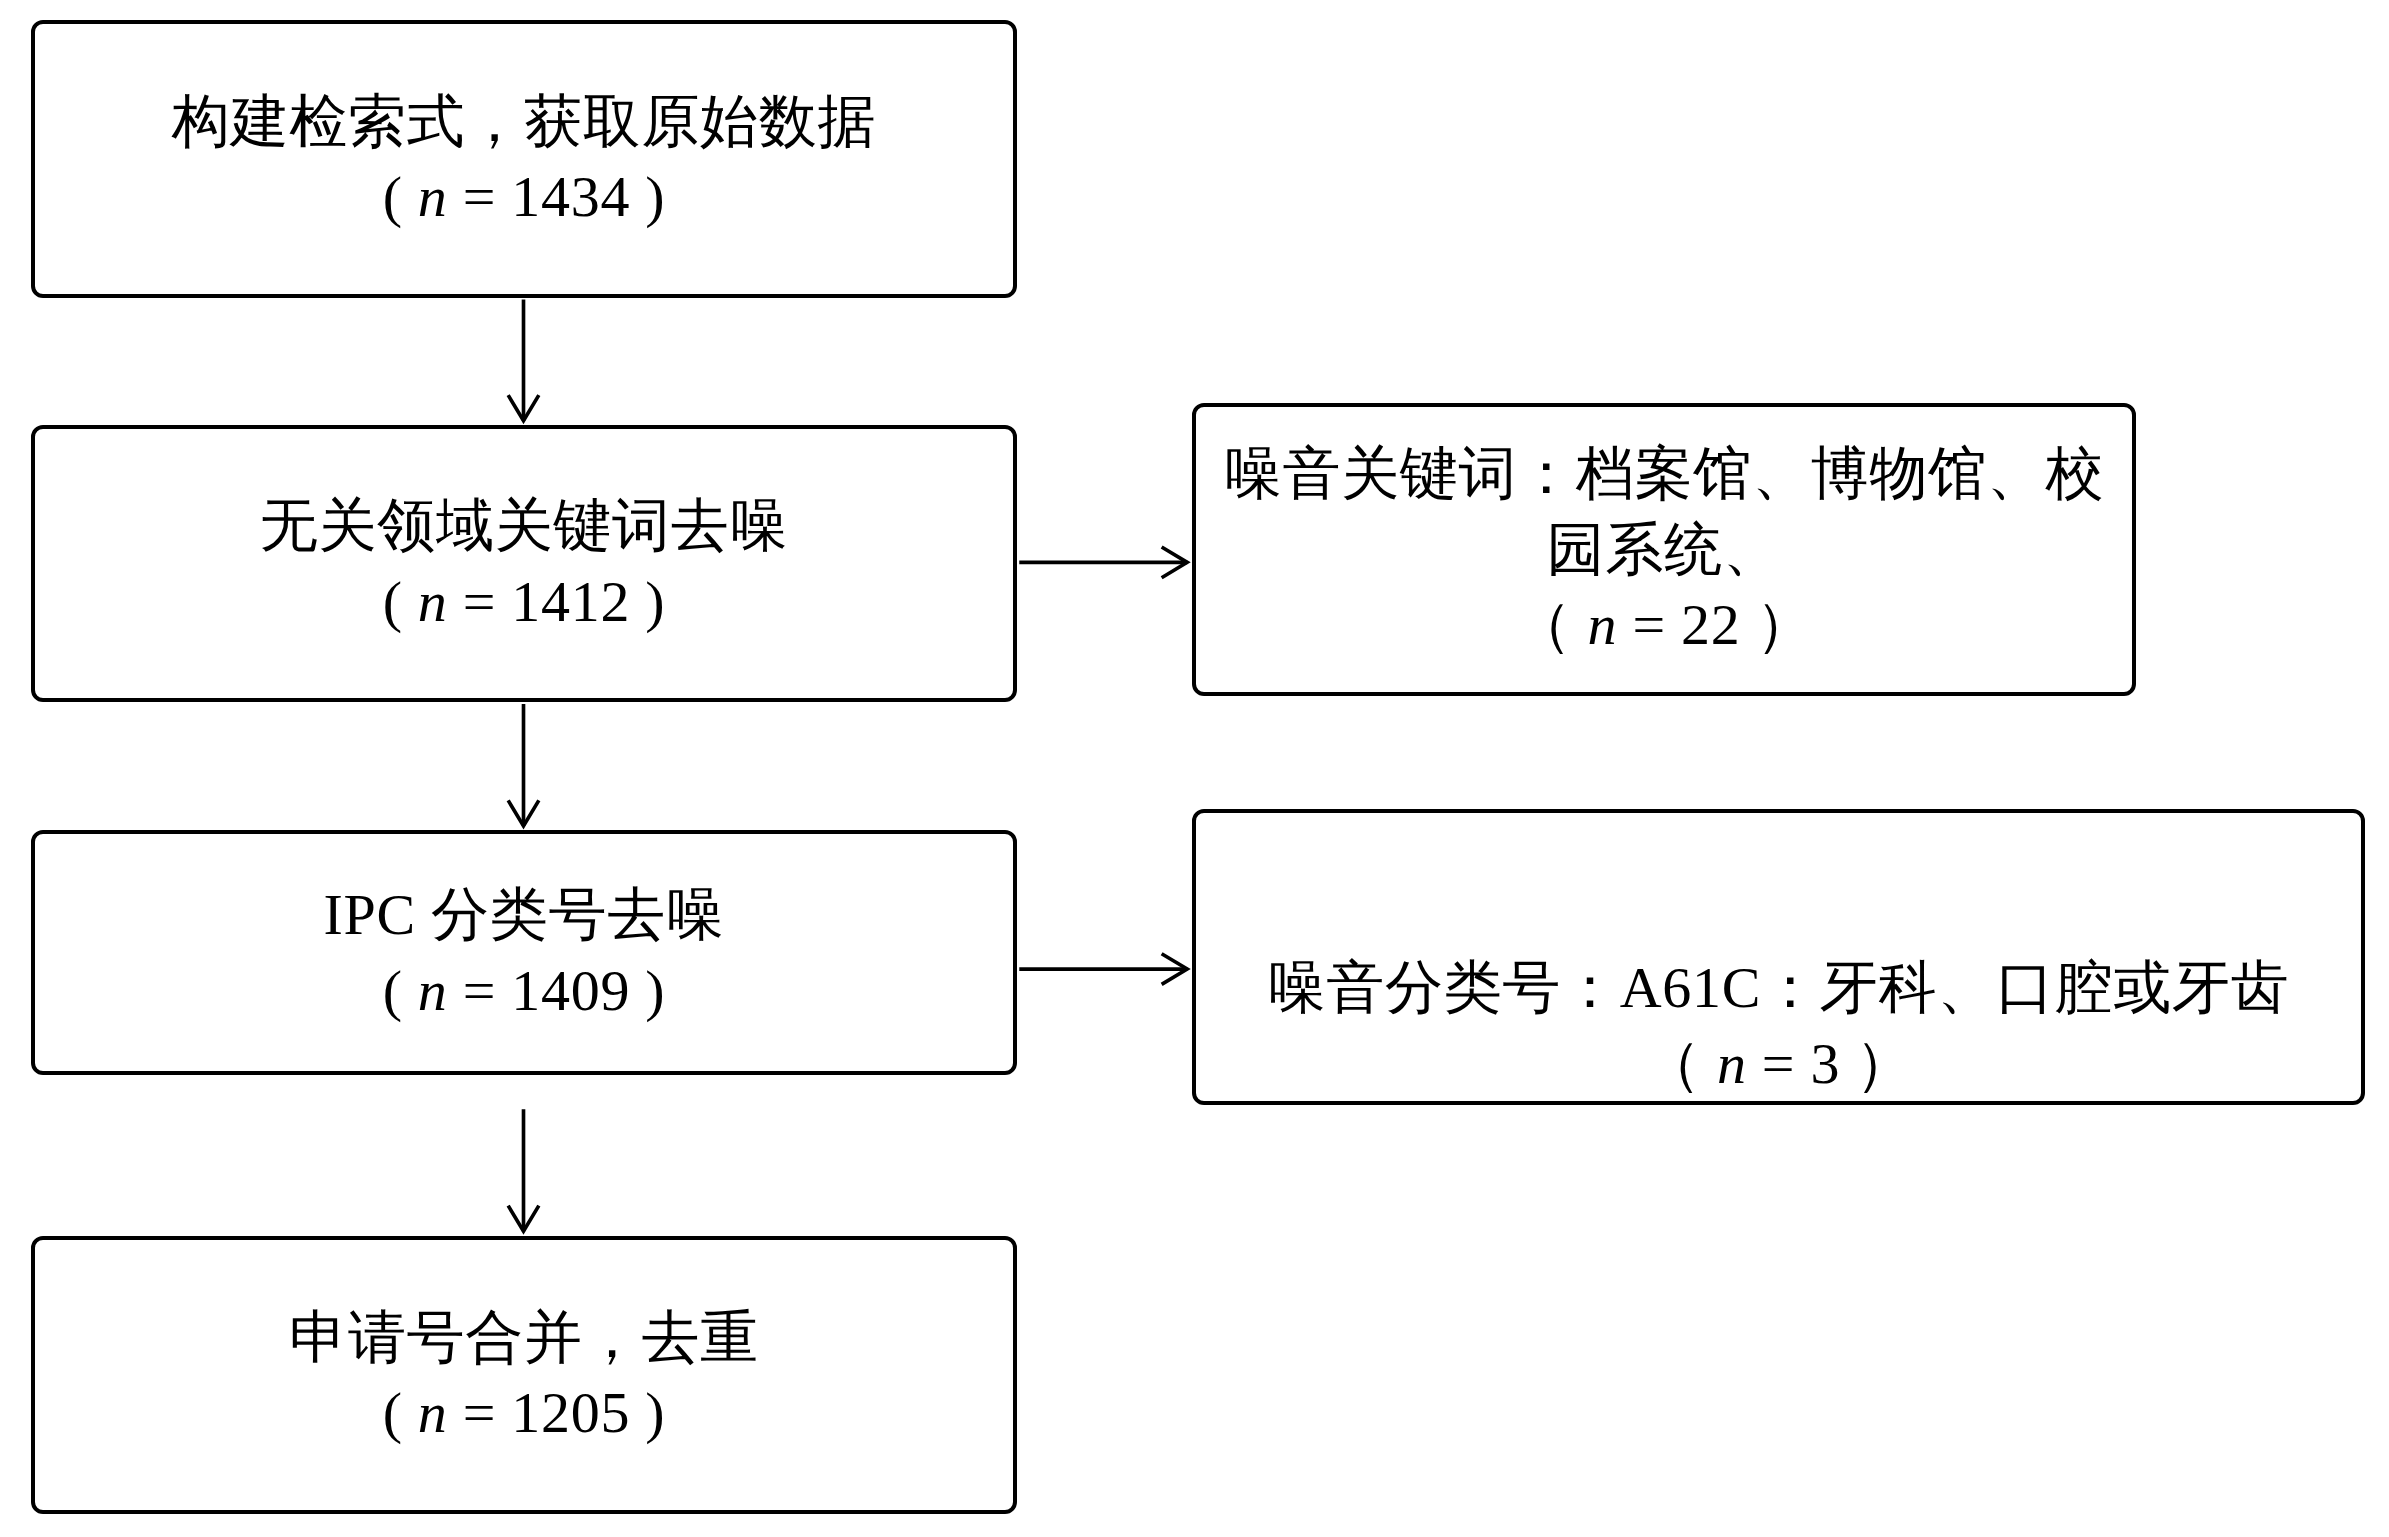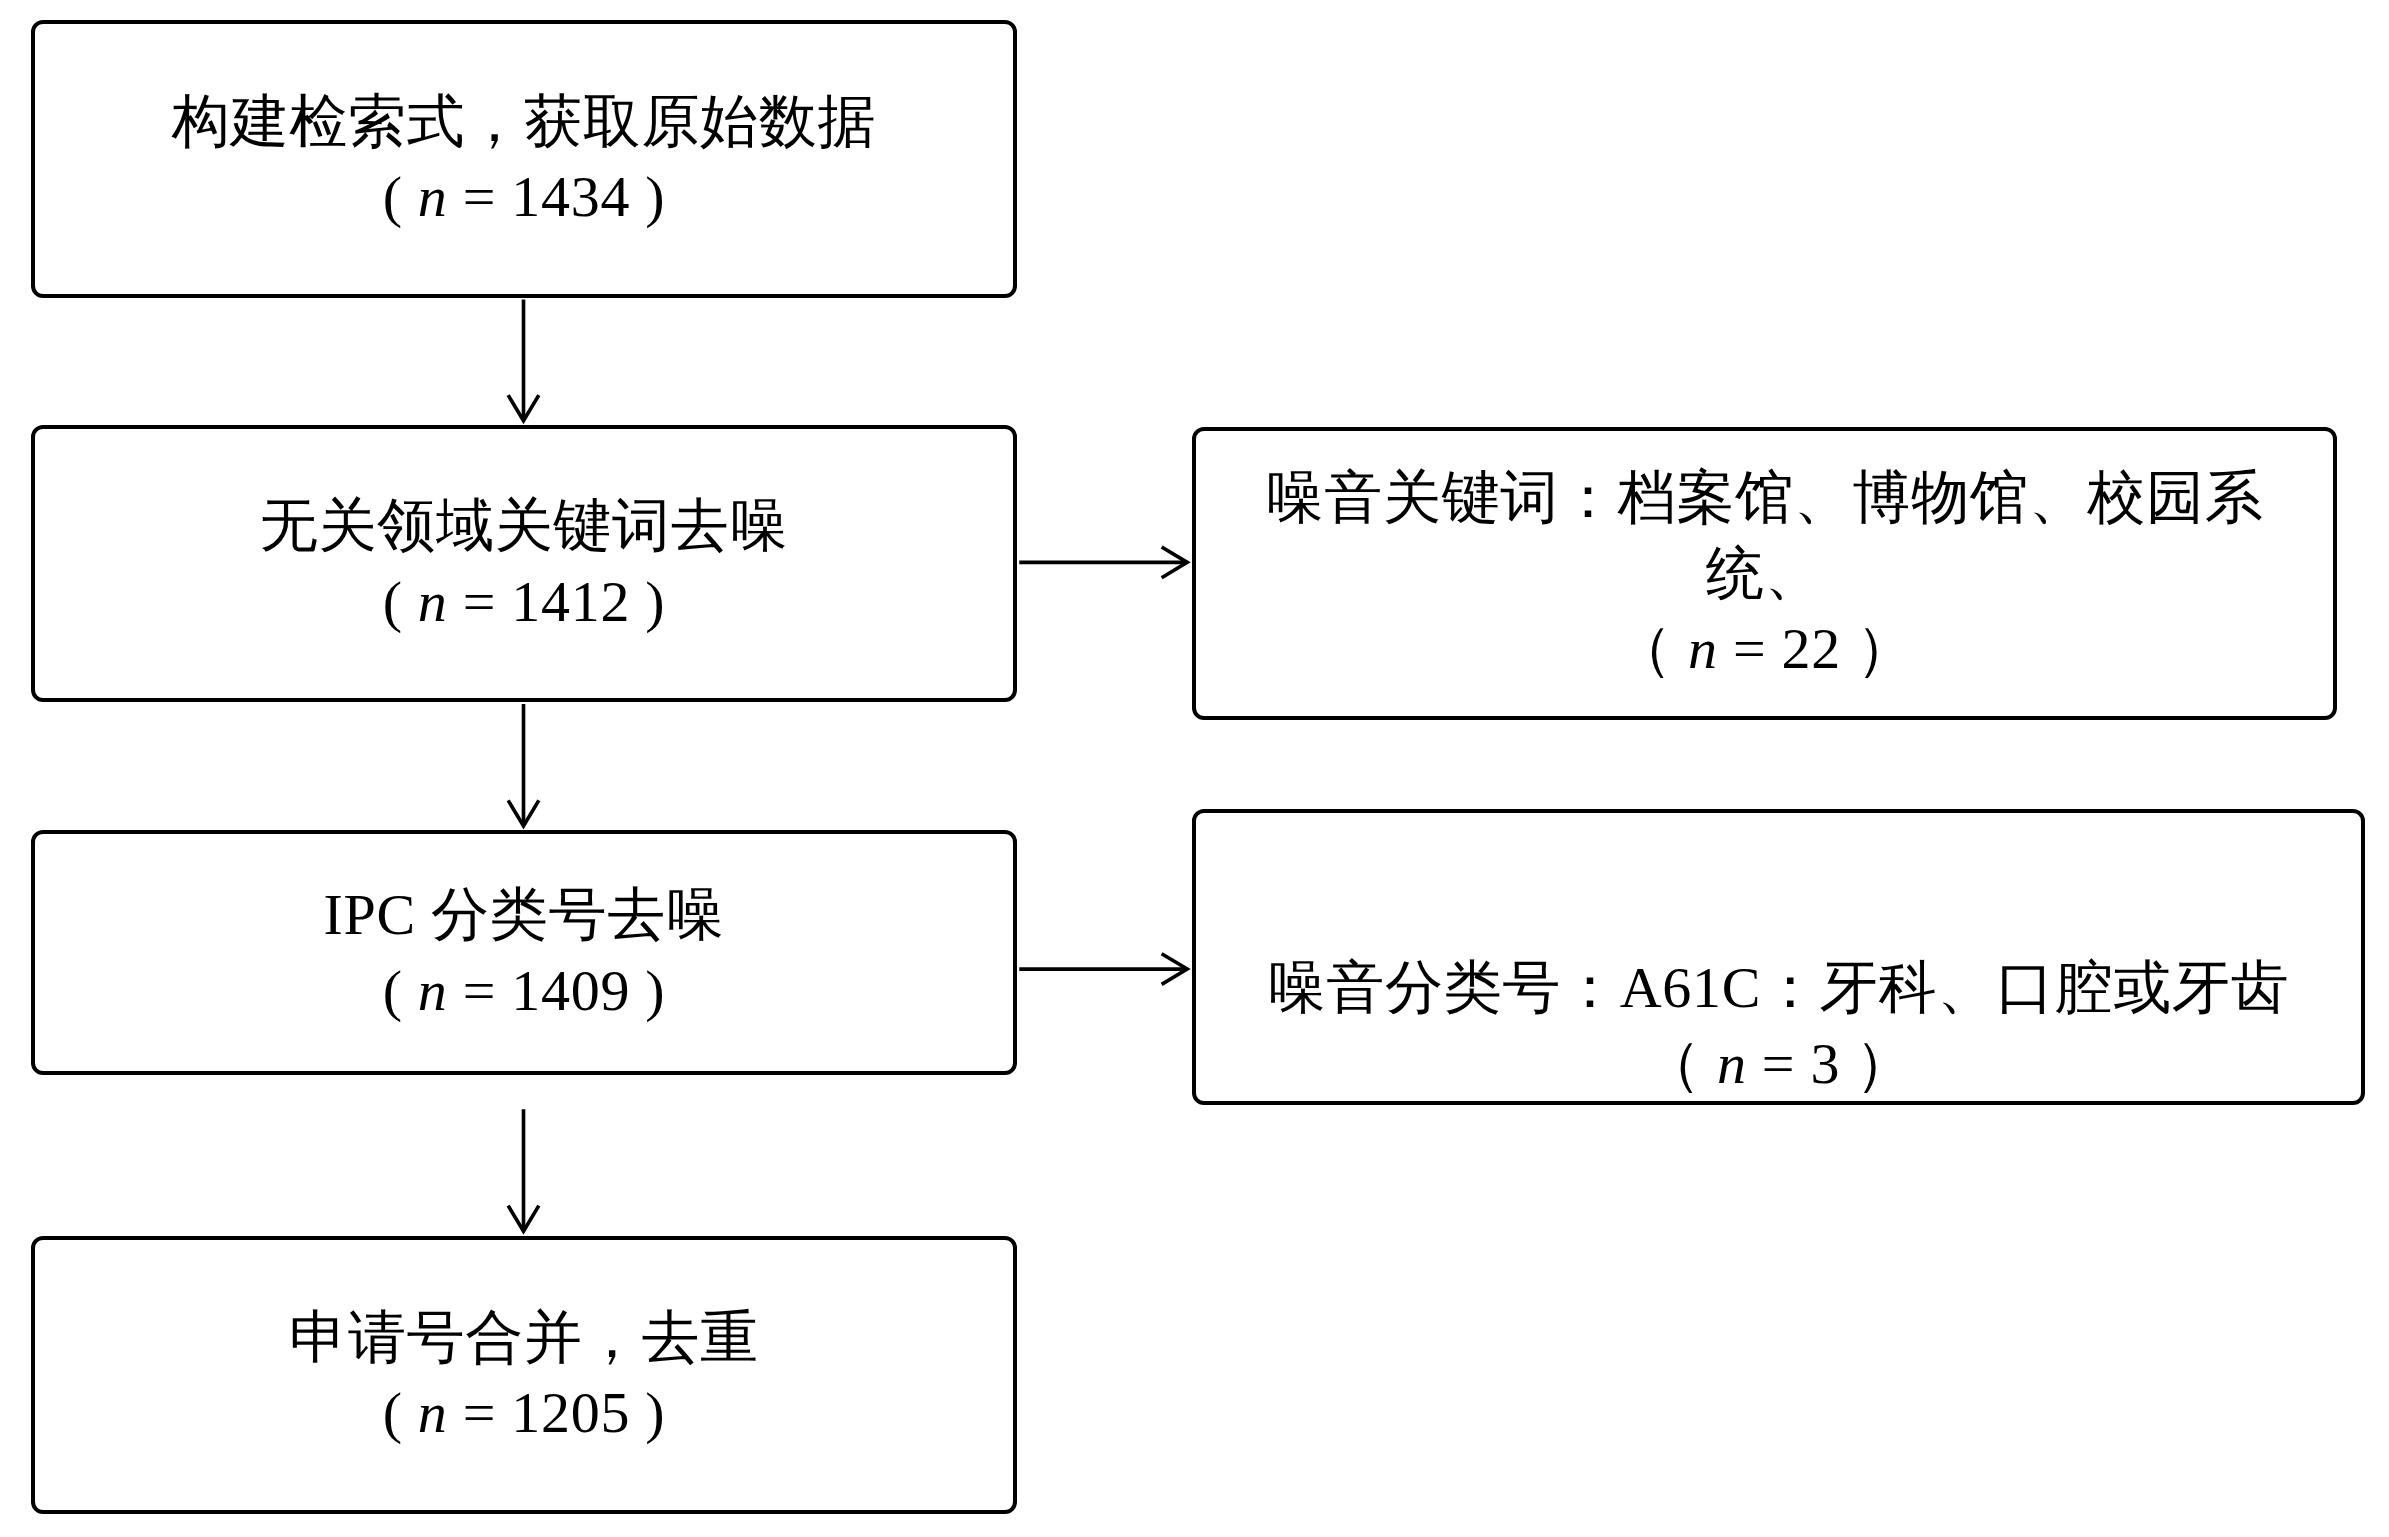--- a/index.html
+++ b/index.html
@@ -45,21 +45,21 @@
   }
   .box .nvar {
     font-style: italic;
   }
   
   .step-1 { left: 31px;  top: 20px;   width: 986px; height: 278px; }
   .step-2 { left: 31px;  top: 425px;  width: 986px; height: 277px; }
   .step-3 { left: 31px;  top: 830px; width: 986px; height: 245px; }
   .step-4 { left: 31px;  top: 1236px; width: 986px; height: 278px; }
   
-  .note-1 { left: 1192px; top: 403px;  width: 1145px; height: 293px; padding: 0 14.6px; margin-top: 24px; }
+  .note-1 { left: 1192px; top: 403px;  width: 944px; height: 293px; padding: 0 14.6px; }
   .note-2 { left: 1192px; top: 809px; width: 1173px; height: 296px; padding: 0 14.6px; justify-content: flex-end; }
 </style>
 </head>
 <body>
 
 <div class="canvas">
 
   <svg class="arrows" viewBox="0 0 3272 2106" xmlns="http://www.w3.org/2000/svg">
 
     <line x1="717" y1="410" x2="717" y2="576"></line>

